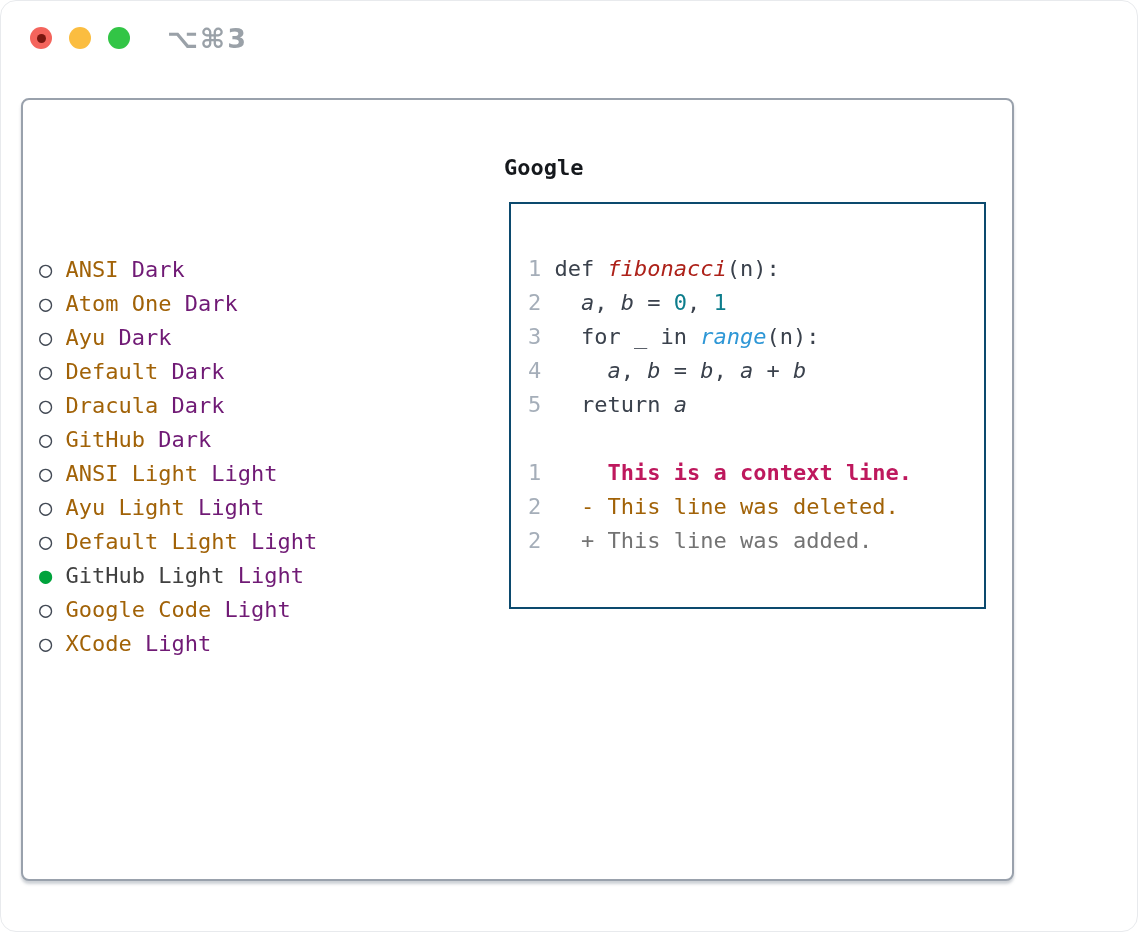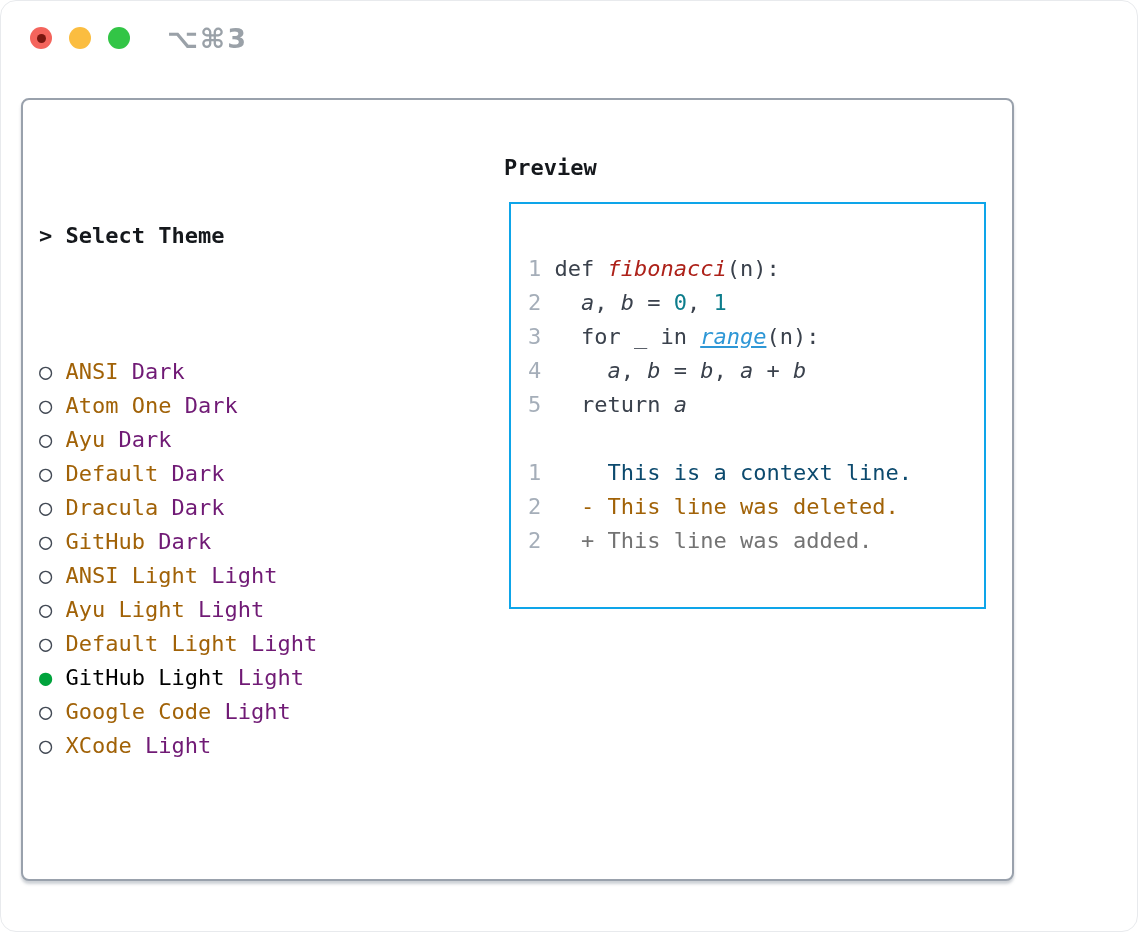--- a/index.html
+++ b/index.html
@@ -51,82 +51,81 @@
     position: absolute; left: 16px; top: 51px;
     font-size: 22px; line-height: 34px; white-space: pre;
   }
   .row { height: 34px; }
   .spacer-row { height: 34px; }
   .prefix, .bullet { display: inline-block; width: 2ch; }
   .header-line { font-weight: bold; color: #15181c; }
   .bullet { color: #434a55; }
   .bullet.sel { color: #00a33c; }
   .label { color: #a16207; }
-  .label.sel { color: #000000; }
+  .label.sel { color: #404040; }
   .suffix { color: #701a75; margin-left: 1ch; }
   
   .right-pane { position: absolute; left: 481px; top: 51px; }
   .preview-title {
     font-size: 22px; line-height: 34px;
     font-weight: bold; color: #15181c;
   }
   .preview-box {
     margin-left: 5px; margin-top: 17px;
     width: 477px; height: 407px;
-    border: 2px solid #0ea5e9; background: #ffffff;
+    border: 2px solid #0c4a6e; background: #ffffff;
     box-sizing: border-box; overflow: hidden;
   }
   .code {
     margin: 0; padding: 14px 0 0 17px;
     font-size: 22px; line-height: 34px; white-space: pre;
   }
   .line { height: 34px; }
   .ln { display: inline-block; width: 2ch; color: #a5aeb9; }
   .t-plain   { color: #3a414c; }
   .t-func    { color: #ad2119; font-style: italic; }
   .t-var     { color: #3a414c; font-style: italic; }
   .t-num     { color: #0d7d8c; }
-  .t-builtin { color: #2e97d6; font-style: italic; text-decoration: underline; }
-  .t-context { color: #0c4a6e; }
+  .t-builtin { color: #2e97d6; font-style: italic; }
+  .t-context { color: #be185d; font-weight: bold; }
   .t-deleted { color: #a16207; }
   .t-added   { color: #737373; }
 </style>
 </head>
 <body>
 
 <div class="window">
 
   <div class="titlebar">
     <div class="dot dot-close">
       <span class="dot-inner"></span>
     </div>
     <div class="dot dot-min"></div>
     <div class="dot dot-zoom"></div>
     <span class="shortcut">⌥⌘3</span>
   </div>
 
   <div class="panel">
 
     <div class="left-pane">
-      <div class="row header-line"><span class="prefix">&gt;</span><span>Select Theme</span></div>
 
       <div><div class="row"><span class="bullet">○</span><span class="label">ANSI</span><span class="suffix">Dark</span></div><div class="row"><span class="bullet">○</span><span class="label">Atom One</span><span class="suffix">Dark</span></div><div class="row"><span class="bullet">○</span><span class="label">Ayu</span><span class="suffix">Dark</span></div><div class="row"><span class="bullet">○</span><span class="label">Default</span><span class="suffix">Dark</span></div><div class="row"><span class="bullet">○</span><span class="label">Dracula</span><span class="suffix">Dark</span></div><div class="row"><span class="bullet">○</span><span class="label">GitHub</span><span class="suffix">Dark</span></div><div class="row"><span class="bullet">○</span><span class="label">ANSI Light</span><span class="suffix">Light</span></div><div class="row"><span class="bullet">○</span><span class="label">Ayu Light</span><span class="suffix">Light</span></div><div class="row"><span class="bullet">○</span><span class="label">Default Light</span><span class="suffix">Light</span></div><div class="row"><span class="bullet sel">●</span><span class="label sel">GitHub Light</span><span class="suffix">Light</span></div><div class="row"><span class="bullet">○</span><span class="label">Google Code</span><span class="suffix">Light</span></div><div class="row"><span class="bullet">○</span><span class="label">XCode</span><span class="suffix">Light</span></div></div>
 
       <div class="spacer-row"></div>
 
       
 
       
 
       
 
       
     </div>
 
     <div class="right-pane">
-      <div class="preview-title">Preview</div>
+      <div class="preview-title">Google</div>
       <div class="preview-box">
         <pre class="code"><div class="line"><span class="ln"></span></div><div class="line"><span class="ln">1</span><span class="t-plain">def </span><span class="t-func">fibonacci</span><span class="t-plain">(n):</span></div><div class="line"><span class="ln">2</span><span class="t-plain">  </span><span class="t-var">a</span><span class="t-plain">, </span><span class="t-var">b</span><span class="t-plain"> = </span><span class="t-num">0</span><span class="t-plain">, </span><span class="t-num">1</span></div><div class="line"><span class="ln">3</span><span class="t-plain">  for _ in </span><span class="t-builtin">range</span><span class="t-plain">(n):</span></div><div class="line"><span class="ln">4</span><span class="t-plain">    </span><span class="t-var">a</span><span class="t-plain">, </span><span class="t-var">b</span><span class="t-plain"> = </span><span class="t-var">b</span><span class="t-plain">, </span><span class="t-var">a</span><span class="t-plain"> + </span><span class="t-var">b</span></div><div class="line"><span class="ln">5</span><span class="t-plain">  return </span><span class="t-var">a</span></div><div class="line"><span class="ln"></span></div><div class="line"><span class="ln">1</span><span class="t-context">    This is a context line.</span></div><div class="line"><span class="ln">2</span><span class="t-deleted">  - This line was deleted.</span></div><div class="line"><span class="ln">2</span><span class="t-added">  + This line was added.</span></div></pre>
       </div>
     </div>
 
   </div>
 </div>
 
 </body></html>

